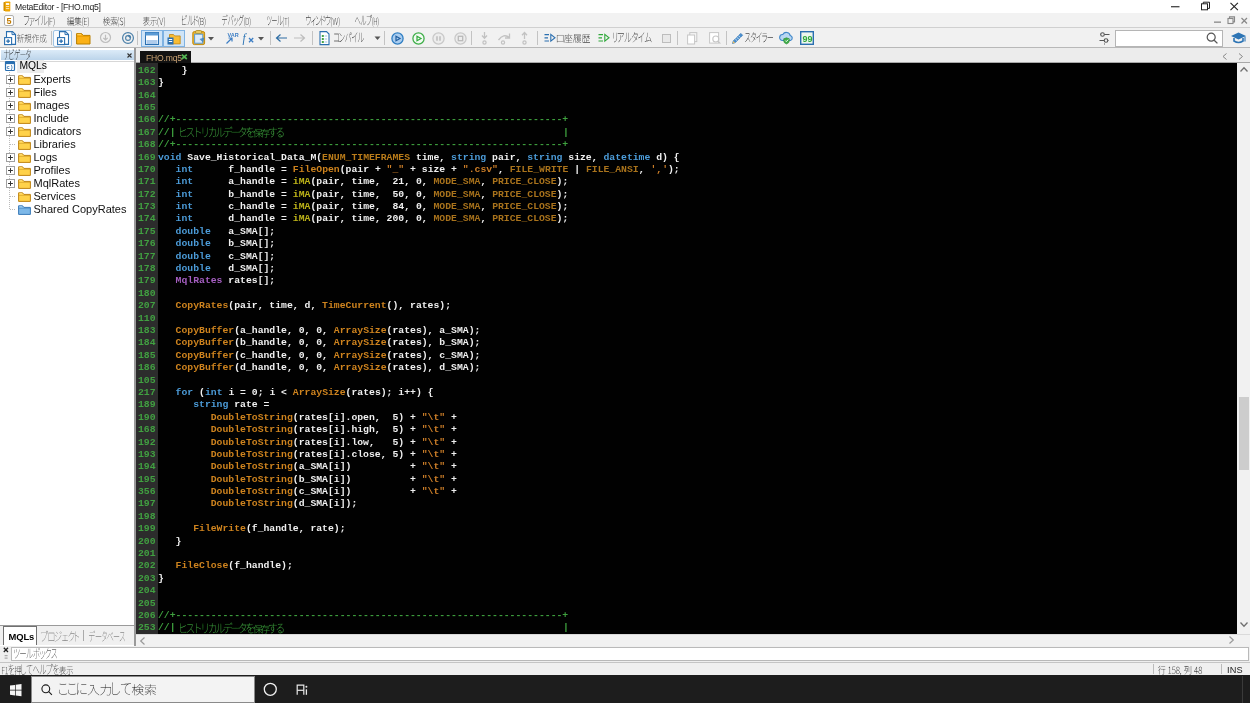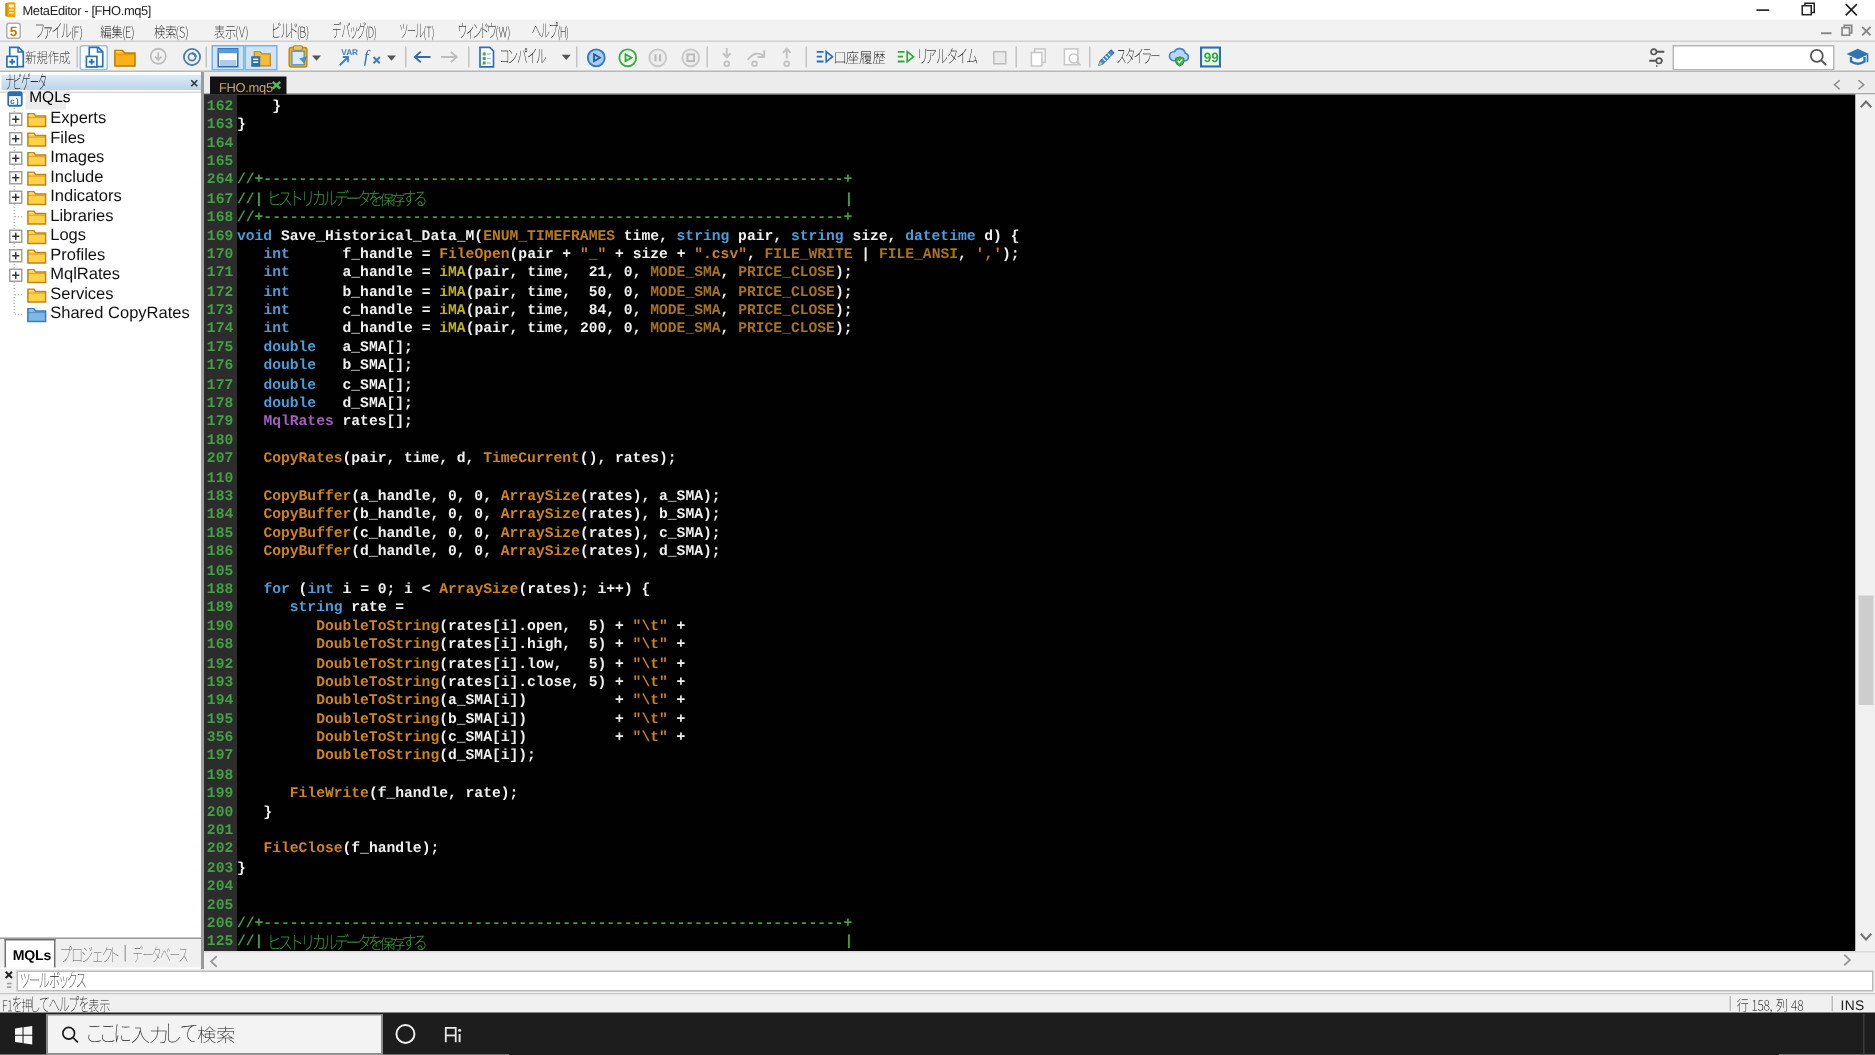--- a/index.html
+++ b/index.html
@@ -579,21 +579,21 @@
 <svg class="abs" style="left:1238px;top:53px" width="6" height="7">
     <path d="M 1 0.5 l 3.5 3 l -3.5 3" fill="none" stroke="#888" stroke-width="1"></path>
   </svg>
 <div class="abs" style="left:135.5px;top:63px;width:1101.5px;height:571px;background:#010101"></div>
 <div class="abs" style="left:135.5px;top:63px;width:22px;height:571px;background:#2c2c2c"></div>
 <div class="abs mono" style="left:135.5px;top:64.8px;width:20px;text-align:right;font-size:9.78px;color:#41a041">
     <div style="height:12.4px;line-height:12.4px">162</div>
     <div style="height:12.4px;line-height:12.4px">163</div>
     <div style="height:12.4px;line-height:12.4px">164</div>
     <div style="height:12.4px;line-height:12.4px">165</div>
-    <div style="height:12.4px;line-height:12.4px">264</div>
+    <div style="height:12.4px;line-height:12.4px">166</div>
     <div style="height:12.4px;line-height:12.4px">167</div>
     <div style="height:12.4px;line-height:12.4px">168</div>
     <div style="height:12.4px;line-height:12.4px">169</div>
     <div style="height:12.4px;line-height:12.4px">170</div>
     <div style="height:12.4px;line-height:12.4px">171</div>
     <div style="height:12.4px;line-height:12.4px">172</div>
     <div style="height:12.4px;line-height:12.4px">173</div>
     <div style="height:12.4px;line-height:12.4px">174</div>
     <div style="height:12.4px;line-height:12.4px">175</div>
     <div style="height:12.4px;line-height:12.4px">176</div>
@@ -601,40 +601,40 @@
     <div style="height:12.4px;line-height:12.4px">178</div>
     <div style="height:12.4px;line-height:12.4px">179</div>
     <div style="height:12.4px;line-height:12.4px">180</div>
     <div style="height:12.4px;line-height:12.4px">207</div>
     <div style="height:12.4px;line-height:12.4px">110</div>
     <div style="height:12.4px;line-height:12.4px">183</div>
     <div style="height:12.4px;line-height:12.4px">184</div>
     <div style="height:12.4px;line-height:12.4px">185</div>
     <div style="height:12.4px;line-height:12.4px">186</div>
     <div style="height:12.4px;line-height:12.4px">105</div>
-    <div style="height:12.4px;line-height:12.4px">188</div>
+    <div style="height:12.4px;line-height:12.4px">217</div>
     <div style="height:12.4px;line-height:12.4px">189</div>
     <div style="height:12.4px;line-height:12.4px">190</div>
     <div style="height:12.4px;line-height:12.4px">168</div>
     <div style="height:12.4px;line-height:12.4px">192</div>
     <div style="height:12.4px;line-height:12.4px">193</div>
     <div style="height:12.4px;line-height:12.4px">194</div>
     <div style="height:12.4px;line-height:12.4px">195</div>
     <div style="height:12.4px;line-height:12.4px">356</div>
     <div style="height:12.4px;line-height:12.4px">197</div>
     <div style="height:12.4px;line-height:12.4px">198</div>
     <div style="height:12.4px;line-height:12.4px">199</div>
     <div style="height:12.4px;line-height:12.4px">200</div>
     <div style="height:12.4px;line-height:12.4px">201</div>
     <div style="height:12.4px;line-height:12.4px">202</div>
     <div style="height:12.4px;line-height:12.4px">203</div>
     <div style="height:12.4px;line-height:12.4px">204</div>
     <div style="height:12.4px;line-height:12.4px">205</div>
     <div style="height:12.4px;line-height:12.4px">206</div>
-    <div style="height:12.4px;line-height:12.4px">125</div>
+    <div style="height:12.4px;line-height:12.4px">253</div>
   </div>
 <div class="abs mono" style="left:158.0px;top:64.8px;font-size:9.78px;white-space:pre;letter-spacing:0px"><div style="height:12.4px;line-height:12.4px"><span style="color:#f0f0f0">    }</span></div><div style="height:12.4px;line-height:12.4px"><span style="color:#f0f0f0">}</span></div><div style="height:12.4px"></div><div style="height:12.4px"></div><div style="height:12.4px;line-height:12.4px"><span style="color:#3ea03e">//+------------------------------------------------------------------+</span></div><div style="position:relative;height:12.4px;line-height:12.4px"><span style="color:#3ea03e">//|</span><div style="position:absolute;left:21px;top:0.5px;line-height:0"><svg width="105.0" height="13.4" style="overflow:visible">
           <use href="#g30D2" fill="#46ad46" stroke="#46ad46" stroke-width="16" transform="scale(1,1.280) translate(-1.0,7.65) scale(0.009600)"></use>
           <use href="#g30B9" fill="#46ad46" stroke="#46ad46" stroke-width="16" transform="scale(1,1.280) translate(6.5,7.65) scale(0.009600)"></use>
           <use href="#g30C8" fill="#46ad46" stroke="#46ad46" stroke-width="16" transform="scale(1,1.280) translate(13.9,7.65) scale(0.009600)"></use>
           <use href="#g30EA" fill="#46ad46" stroke="#46ad46" stroke-width="16" transform="scale(1,1.280) translate(21.4,7.65) scale(0.009600)"></use>
           <use href="#g30AB" fill="#46ad46" stroke="#46ad46" stroke-width="16" transform="scale(1,1.280) translate(28.9,7.65) scale(0.009600)"></use>
           <use href="#g30EB" fill="#46ad46" stroke="#46ad46" stroke-width="16" transform="scale(1,1.280) translate(36.5,7.65) scale(0.009600)"></use>
           <use href="#g30C7" fill="#46ad46" stroke="#46ad46" stroke-width="16" transform="scale(1,1.280) translate(44.0,7.65) scale(0.009600)"></use>
           <use href="#g30FC" fill="#46ad46" stroke="#46ad46" stroke-width="16" transform="scale(1,1.280) translate(51.5,7.65) scale(0.009600)"></use>

